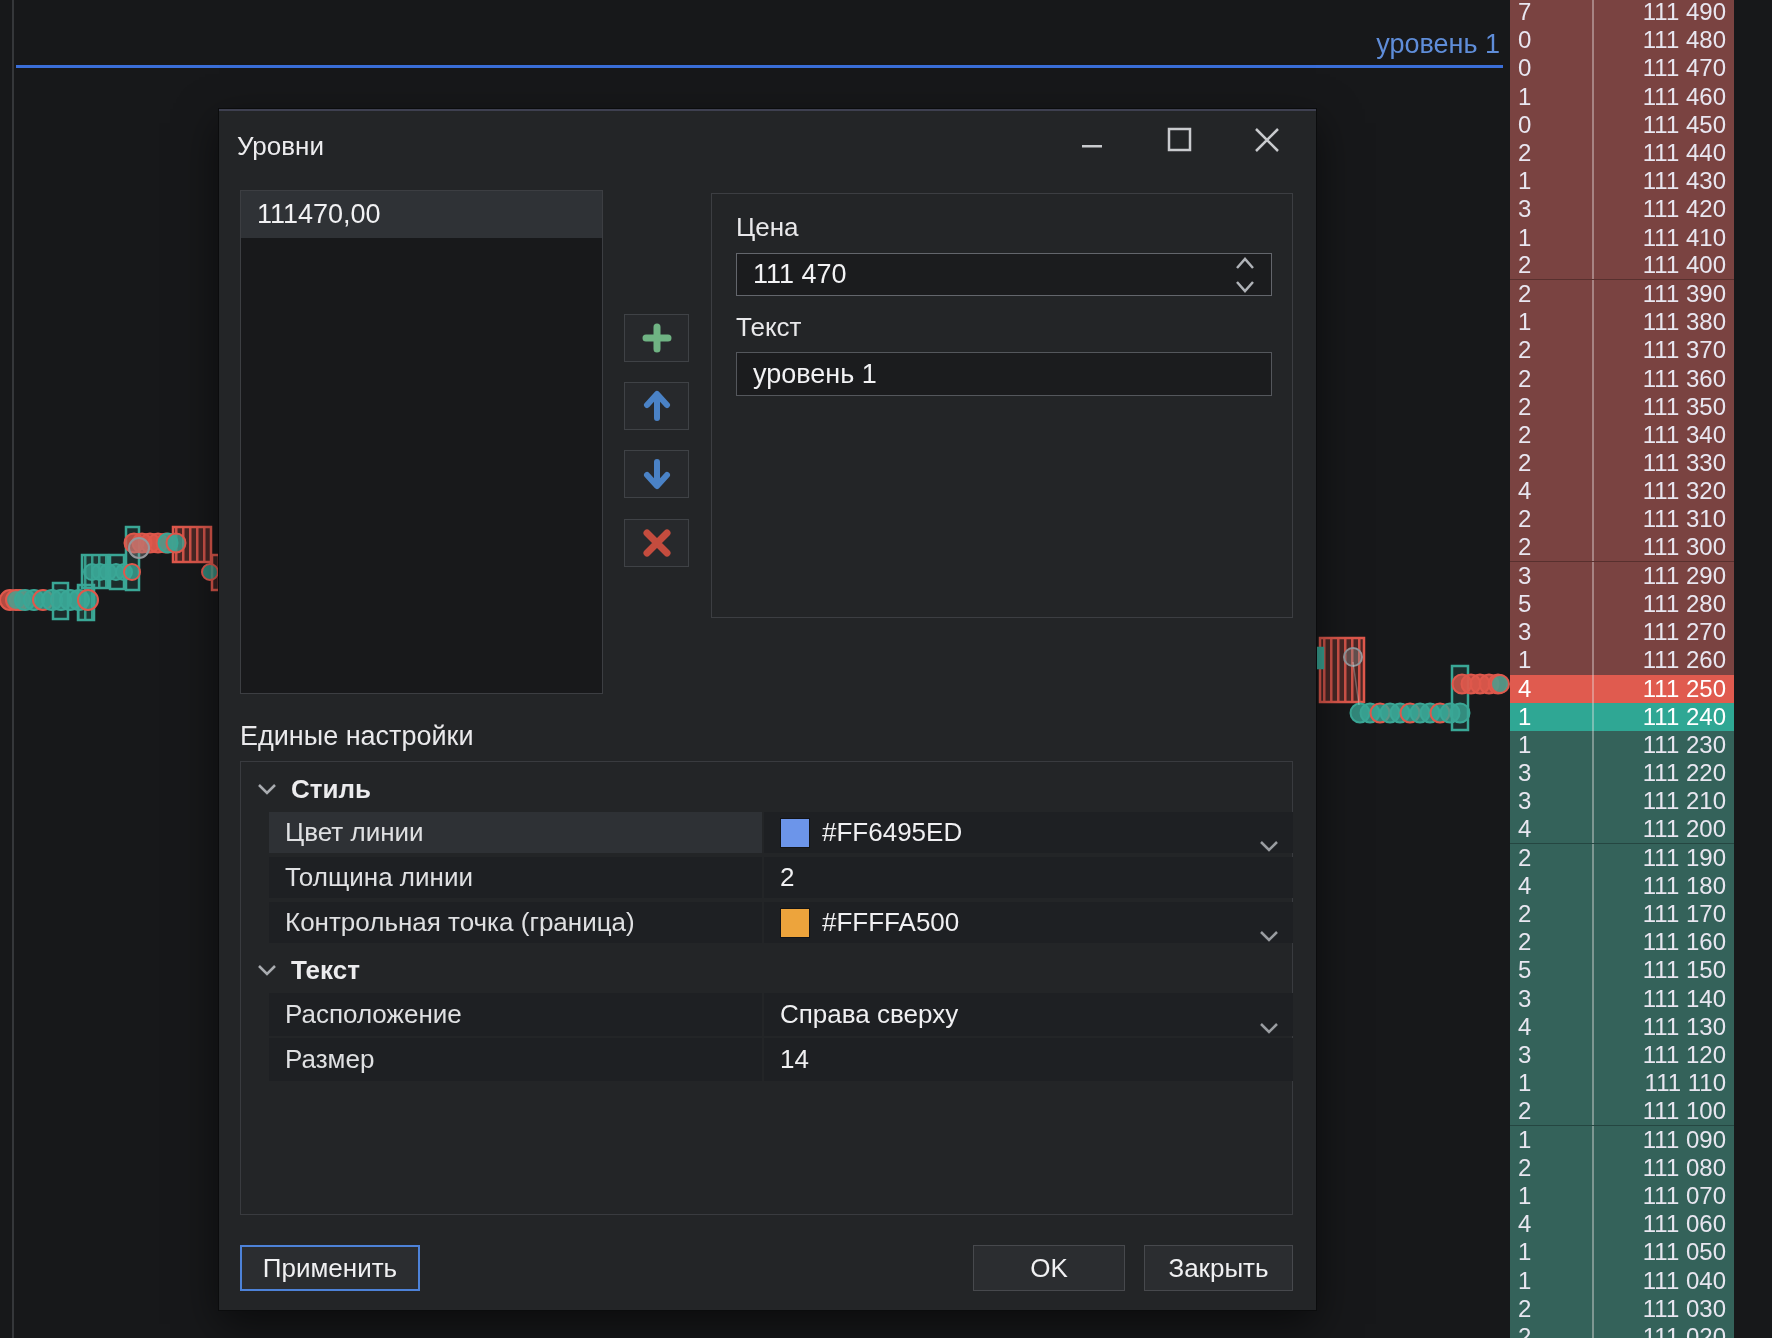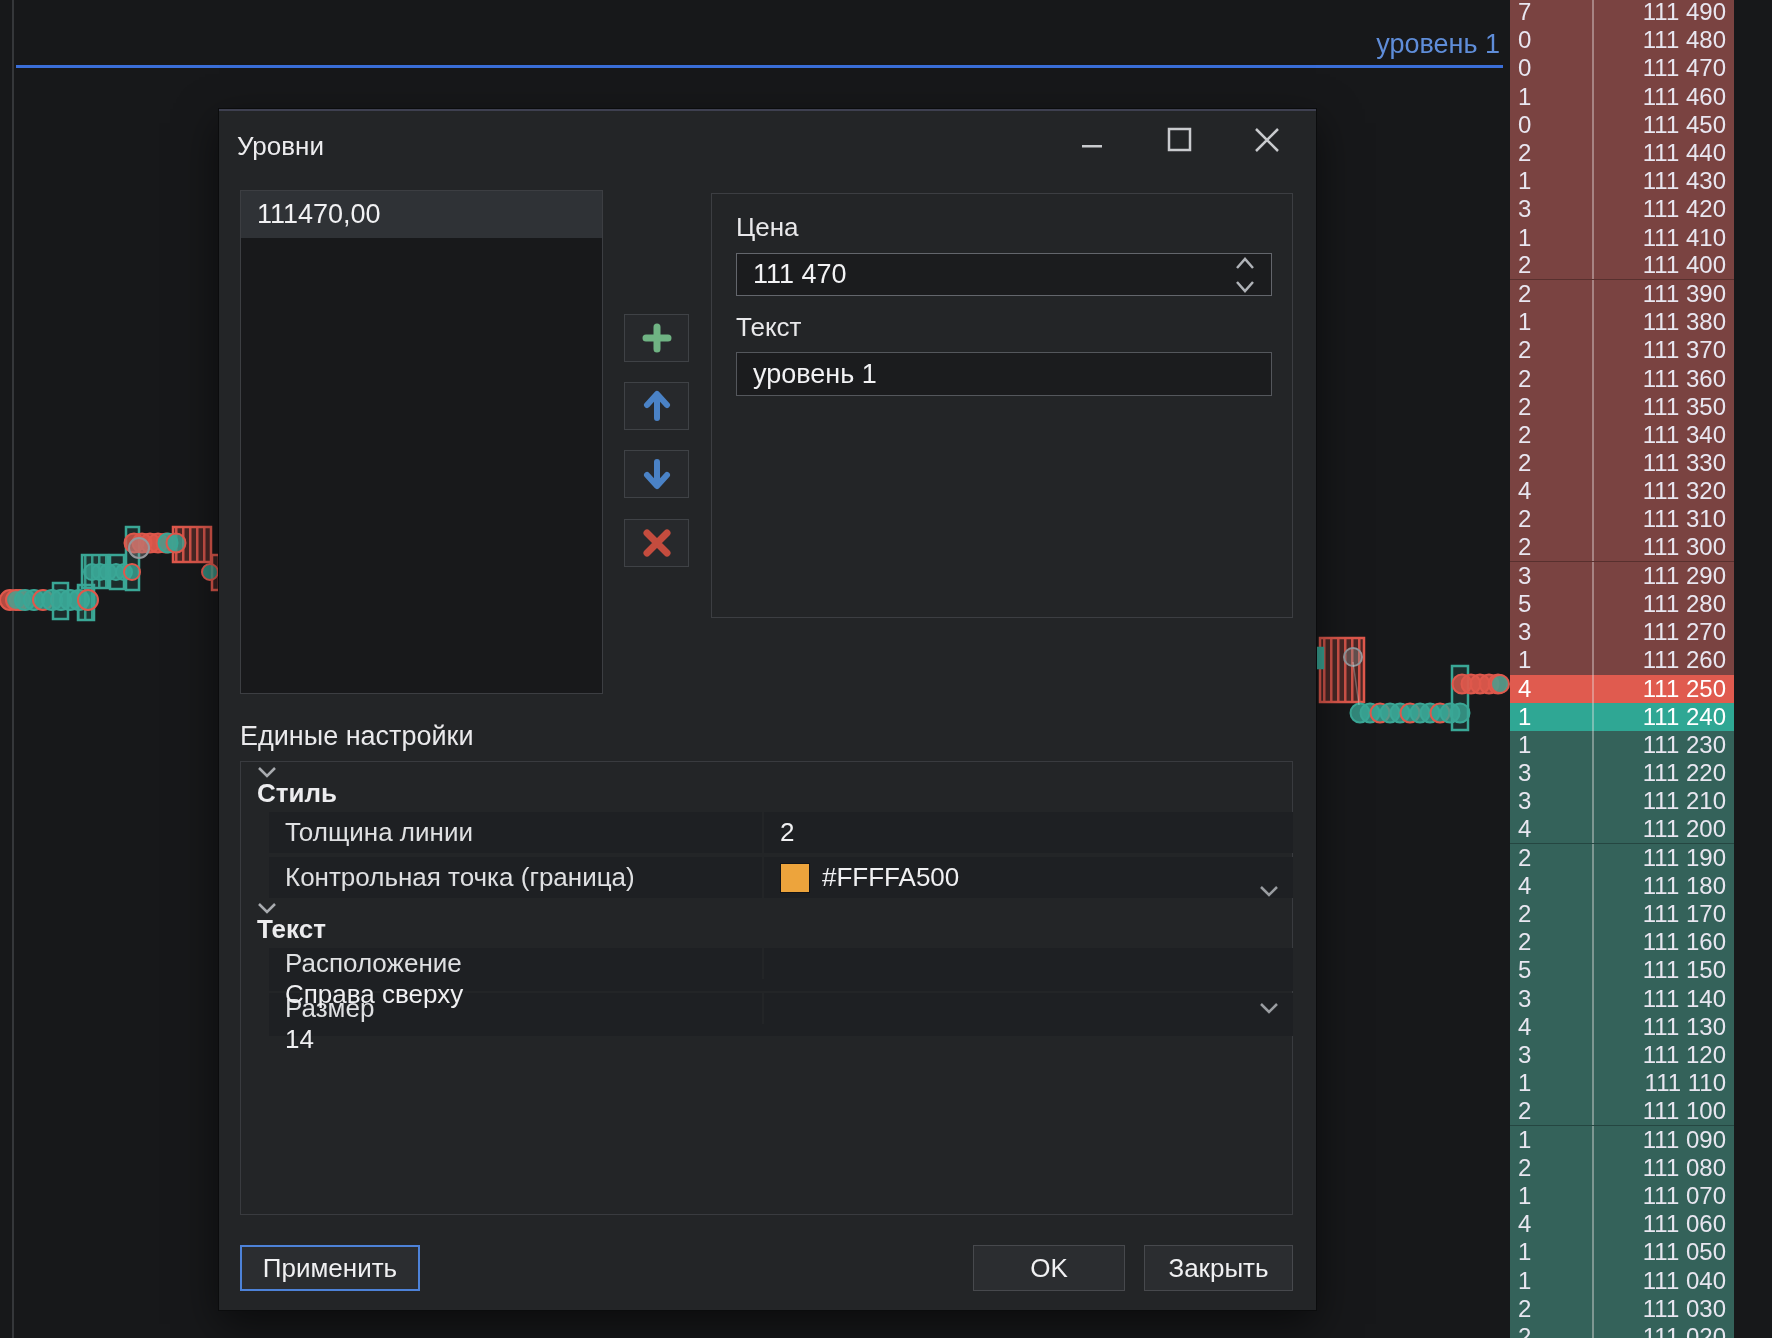--- a/index.html
+++ b/index.html
@@ -45,25 +45,25 @@
   .field{left:24px;width:536px;background:#1b1c1e;box-sizing:border-box;
      font-size:27px;color:#f2f2f4;padding-left:16px;display:flex;align-items:center;}
   #price-field{top:59px;height:43px;border:1px solid #63666c;}
   #text-field{top:158px;height:44px;border:1px solid #54575c;}
   #spinner{left:513px;top:63px;width:40px;height:36px;display:flex;flex-direction:column;
      align-items:center;justify-content:space-between;}
   
   #settings-title{left:21px;top:610px;font-size:27px;color:#eaeaec;}
   #settings-panel{left:21px;top:650px;width:1053px;height:454px;border:1px solid #393b3f;
      box-sizing:border-box;padding-top:4px;}
-  .grp-header{height:46px;display:flex;align-items:flex-start;padding-left:16px;color:#ececee;
-     font-size:26px;font-weight:600;flex-direction:column;}
+  .grp-header{height:46px;display:flex;align-items:center;padding-left:16px;color:#ececee;
+     font-size:26px;font-weight:600;}
   .grp-header .chev{margin-right:14px;display:flex;}
   .grid-row{margin-left:28px;width:1024px;height:41px;margin-bottom:4px;display:flex;background:#1e2023;}
-  .grid-row.tall{height:43px;margin-bottom:2px;flex-direction:column;}
+  .grid-row.tall{height:43px;margin-bottom:2px;}
   .cell-label{width:495px;box-sizing:border-box;padding-left:16px;display:flex;align-items:center;
      font-size:26px;color:#dfe0e2;border-right:2px solid #232527;}
   .grid-row.selected .cell-label{background:#2e3135;}
   .cell-value{flex:1;position:relative;display:flex;align-items:center;padding-left:16px;
      font-size:26px;color:#f0f0f2;}
   .swatch{width:30px;height:30px;margin-right:12px;border:1px solid #131417;box-sizing:border-box;}
   .dd-chev{position:absolute;right:14px;top:50%;margin-top:-5px;}
   
   .footbtn{top:1134px;height:46px;background:#2b2d30;border:1px solid #47494d;box-sizing:border-box;
      display:flex;align-items:center;justify-content:center;font-size:26px;color:#f0f0f2;}
@@ -475,20 +475,30 @@
   <div id="settings-title" class="abs">Единые настройки</div>
   <div id="settings-panel" class="abs">
       <div class="grp-header">
         <span class="chev">
           <svg width="20" height="12">
             <path d="M2 2 L10 10 L18 2" stroke="#a9acb0" stroke-width="2.5" fill="none"></path>
           </svg>
         </span>
         <span>Стиль</span>
       </div>
+      <div class="grid-row selected">
+        <div class="cell-label">Цвет линии</div>
+        <div class="cell-value">
+          <span class="swatch" style="background: rgb(108, 149, 234);"></span>
+          <span>#FF6495ED</span>
+          <span class="dd-chev"><svg width="20" height="12">
+              <path d="M2 2 L10 10 L18 2" stroke="#9a9da1" stroke-width="2.5" fill="none"></path>
+            </svg></span>
+        </div>
+      </div>
       <div class="grid-row">
         <div class="cell-label">Толщина линии</div>
         <div class="cell-value">
           <span>2</span>
         </div>
       </div>
       <div class="grid-row">
         <div class="cell-label">Контрольная точка (граница)</div>
         <div class="cell-value">
           <span class="swatch" style="background: rgb(237, 164, 60);"></span>

